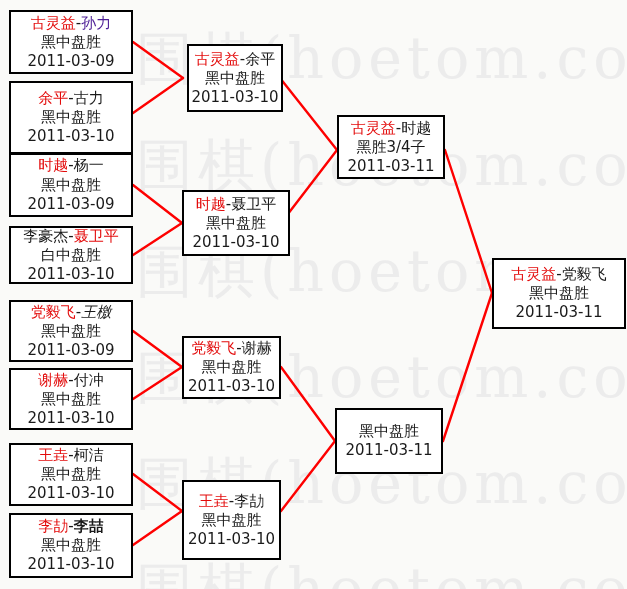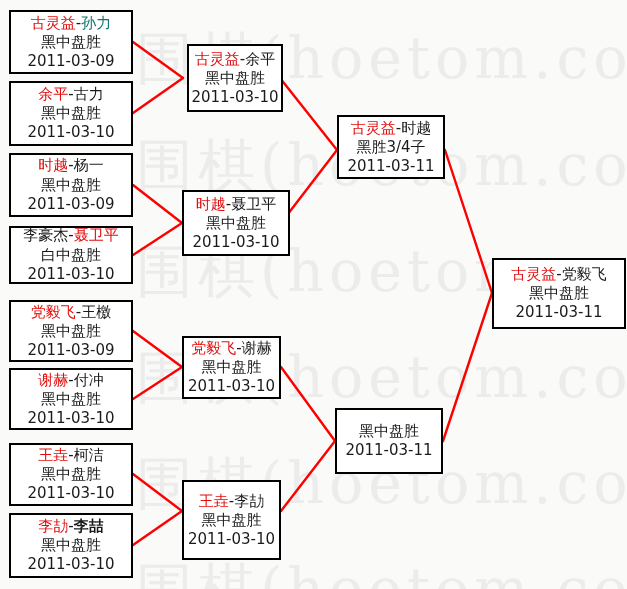--- a/index.html
+++ b/index.html
@@ -73,41 +73,41 @@
       <line x1="280" y1="78" x2="337" y2="150"></line>
       <line x1="281" y1="223" x2="337" y2="150"></line>
       <line x1="281" y1="367" x2="335" y2="441"></line>
       <line x1="281" y1="511" x2="335" y2="441"></line>
       <line x1="445" y1="150" x2="492" y2="293"></line>
       <line x1="443" y1="441" x2="492" y2="293"></line>
     </g>
   </svg>
 
   <div class="match" style="left:9px;top:10px;width:124px;height:64px">
-    <div class="players"><span style="color: rgb(227, 11, 11);">古灵益</span><span class="dash">-</span><span style="color: #0f766e; text-align: right;">孙力</span></div>
+    <div class="players"><span style="color: rgb(227, 11, 11);">古灵益</span><span class="dash">-</span><span style="color: #4c1d95; text-align: right;">孙力</span></div>
     <div class="result">黑中盘胜</div>
     <div class="date">2011-03-09</div>
   </div>
-  <div class="match" style="left:9px;top:81px;width:124px;height:65px">
+  <div class="match" style="left:9px;top:81px;width:124px;height:73px">
     <div class="players"><span style="color: rgb(227, 11, 11);">余平</span><span class="dash">-</span><span style="color: rgb(26, 26, 26);">古力</span></div>
     <div class="result">黑中盘胜</div>
     <div class="date">2011-03-10</div>
   </div>
   <div class="match" style="left:9px;top:153px;width:124px;height:64px">
     <div class="players"><span style="color: rgb(227, 11, 11);">时越</span><span class="dash">-</span><span style="color: rgb(26, 26, 26); font-family: Liberation Mono, monospace;">杨一</span></div>
     <div class="result">黑中盘胜</div>
     <div class="date">2011-03-09</div>
   </div>
   <div class="match" style="left:9px;top:226px;width:124px;height:58px">
-    <div class="players"><span style="color: rgb(26, 26, 26); font-family: Liberation Mono, monospace;">李豪杰</span><span class="dash">-</span><span style="color: rgb(227, 11, 11);">聂卫平</span></div>
+    <div class="players"><span style="color: rgb(26, 26, 26);">李豪杰</span><span class="dash">-</span><span style="color: rgb(227, 11, 11);">聂卫平</span></div>
     <div class="result">白中盘胜</div>
     <div class="date">2011-03-10</div>
   </div>
   <div class="match" style="left:9px;top:300px;width:124px;height:62px">
-    <div class="players"><span style="color: rgb(227, 11, 11);">党毅飞</span><span class="dash">-</span><span style="color: rgb(26, 26, 26);">王檄</span></div>
+    <div class="players"><span style="color: rgb(227, 11, 11);">党毅飞</span><span class="dash">-</span><span style="color: rgb(26, 26, 26); font-style: italic;">王檄</span></div>
     <div class="result">黑中盘胜</div>
     <div class="date">2011-03-09</div>
   </div>
   <div class="match" style="left:9px;top:368px;width:124px;height:62px">
     <div class="players"><span style="color: rgb(227, 11, 11);">谢赫</span><span class="dash">-</span><span style="color: rgb(26, 26, 26);">付冲</span></div>
     <div class="result">黑中盘胜</div>
     <div class="date">2011-03-10</div>
   </div>
   <div class="match" style="left:9px;top:443px;width:124px;height:63px">
     <div class="players"><span style="color: rgb(227, 11, 11);">王垚</span><span class="dash">-</span><span style="color: rgb(26, 26, 26);">柯洁</span></div>

